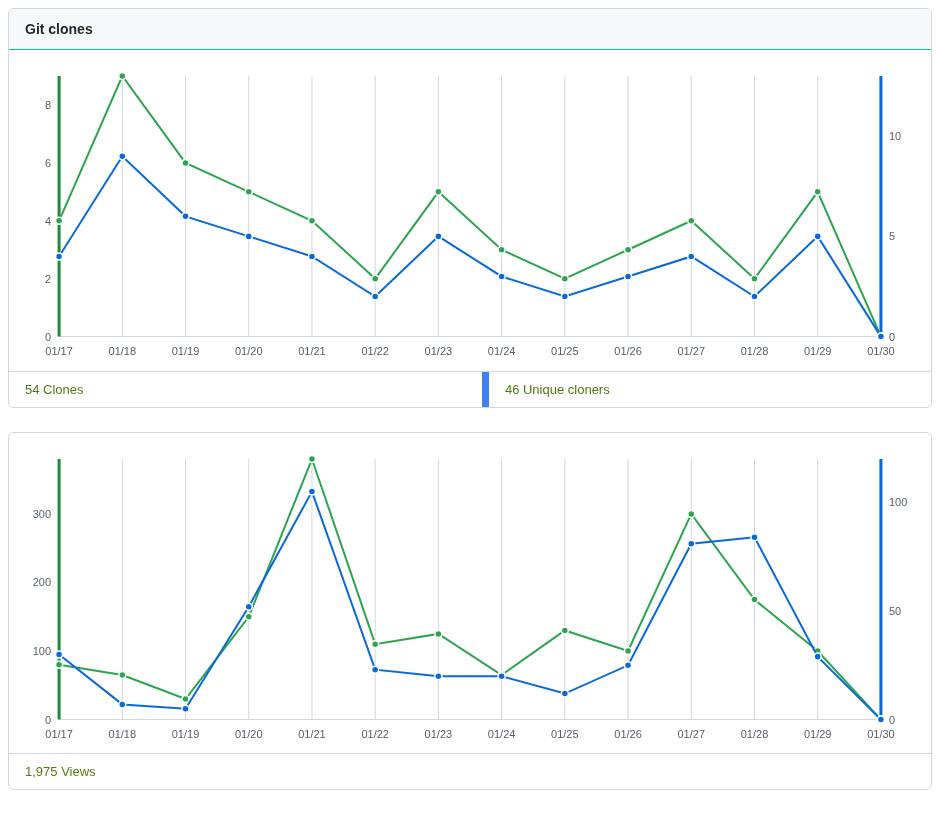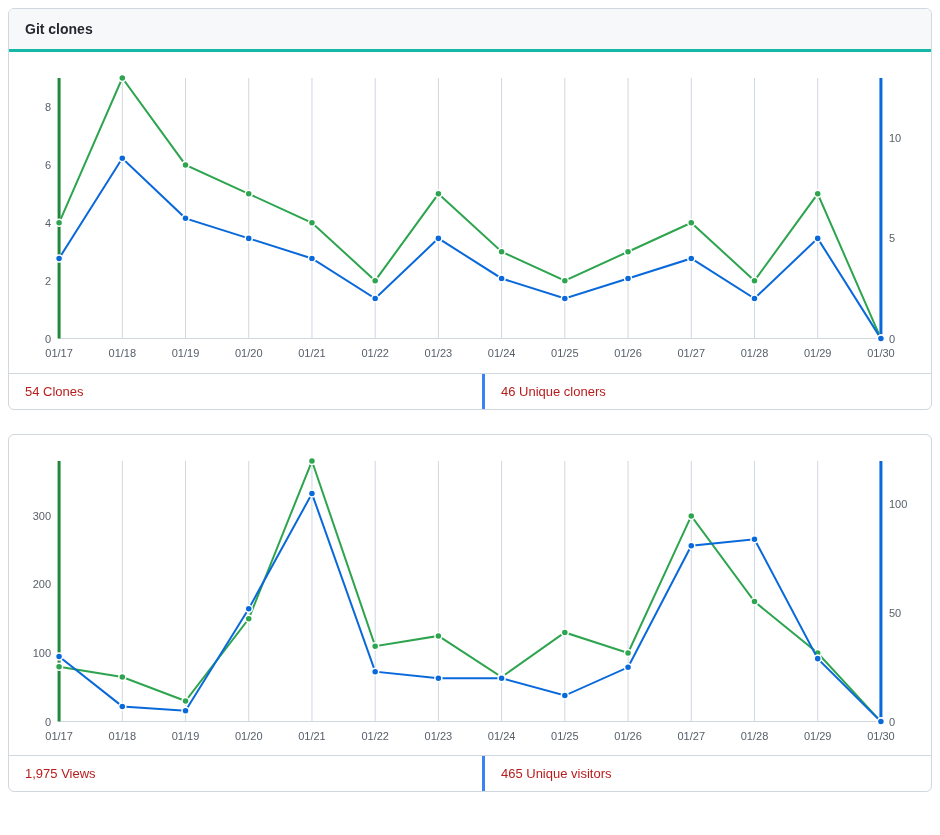--- a/index.html
+++ b/index.html
@@ -12,42 +12,42 @@
     color: #24292f;
   }
   .card {
     border: 1px solid #d0d7de;
     border-radius: 6px;
     margin-bottom: 24px;
     overflow: hidden;
   }
   .card-header {
     background: #f6f8fa;
-    border-bottom: 3px solid #14b8a6;
+    border-bottom: 1px solid #14b8a6;
     padding: 12px 16px;
     font-weight: 600;
     font-size: 14px;
   }
   .card-body {
     padding: 16px 14px 4px 14px;
     position: relative;
   }
   .chart-wrap { position: relative; }
   .card-footer {
     display: flex;
     border-top: 1px solid #d0d7de;
-    color: #b91c1c;
+    color: #4d7c0f;
     font-size: 13px;
   }
   .card-footer .cell {
     flex: 1 1 50%;
     padding: 10px 16px;
   }
   .card-footer .cell + .cell {
-    border-left: 3px solid #3b82f6;
+    border-left: 7px solid #3b82f6;
     margin-left: 24px;
   }
   svg { display: block; width: 100%; height: auto; }
   .grid-line { stroke: #d0d7de; stroke-width: 1; }
   .axis-left-bar { stroke: #1f883d; stroke-width: 3; }
   .axis-right-bar { stroke: #0969da; stroke-width: 3; }
   .series-green { fill: none; stroke: #2da44e; stroke-width: 2; }
   .series-blue  { fill: none; stroke: #0969da; stroke-width: 2; }
   .dot-green { fill: #2da44e; stroke: #ffffff; stroke-width: 1.5; }
   .dot-blue  { fill: #0969da; stroke: #ffffff; stroke-width: 1.5; }
@@ -209,15 +209,14 @@
           <circle cx="603.6923076923077" cy="215.83333333333331" r="3.5" class="dot-blue"></circle>
           <circle cx="666.7692307692307" cy="94.5" r="3.5" class="dot-blue"></circle>
           <circle cx="729.8461538461538" cy="88" r="3.5" class="dot-blue"></circle>
           <circle cx="792.9230769230769" cy="207.16666666666666" r="3.5" class="dot-blue"></circle>
           <circle cx="856" cy="270" r="3.5" class="dot-blue"></circle>
         </svg>
       </div>
   </div>
   <div class="card-footer">
     <div class="cell">1,975 Views</div>
-    <div class="cell">465 Unique visitors</div>
   </div>
 </div>
 
 </body></html>

